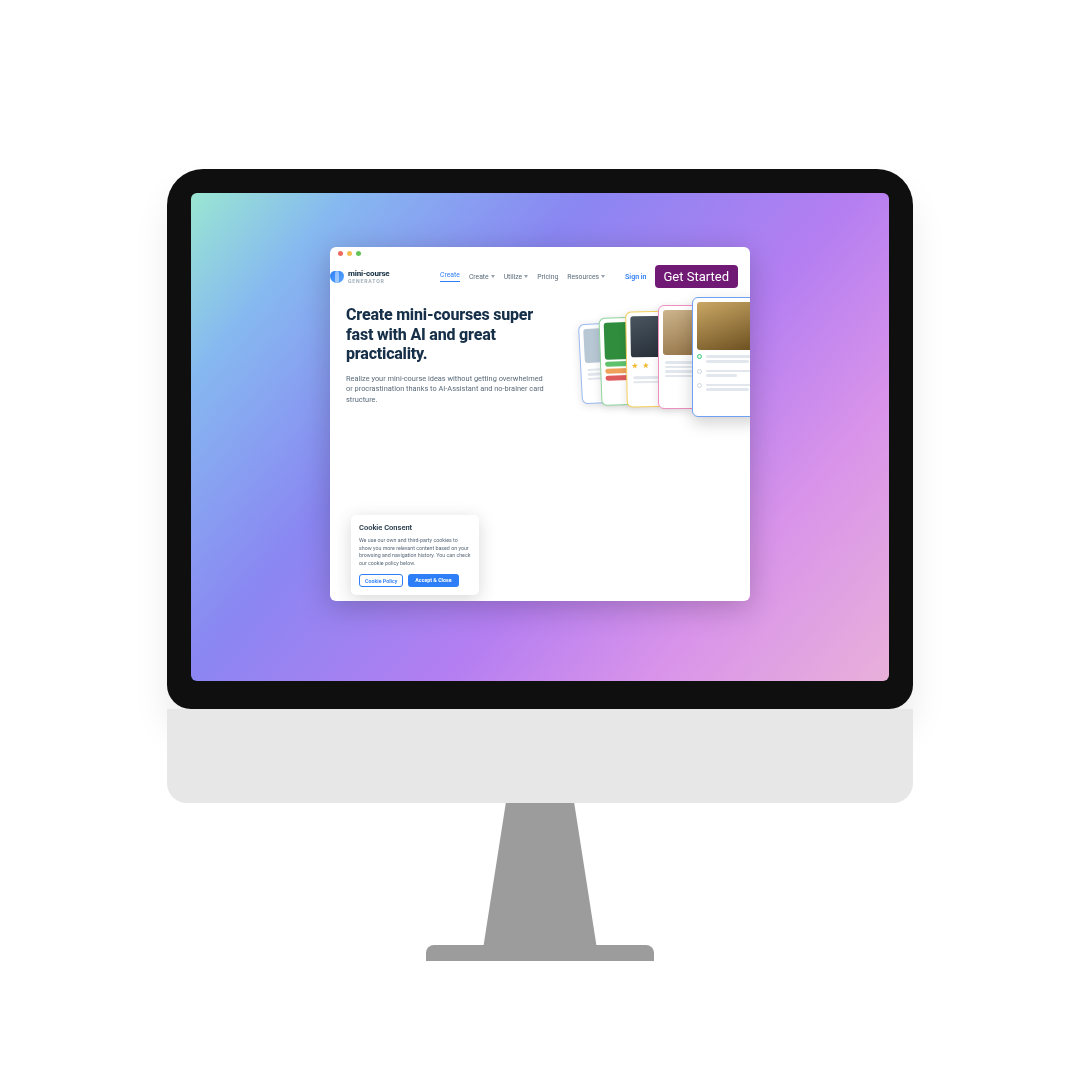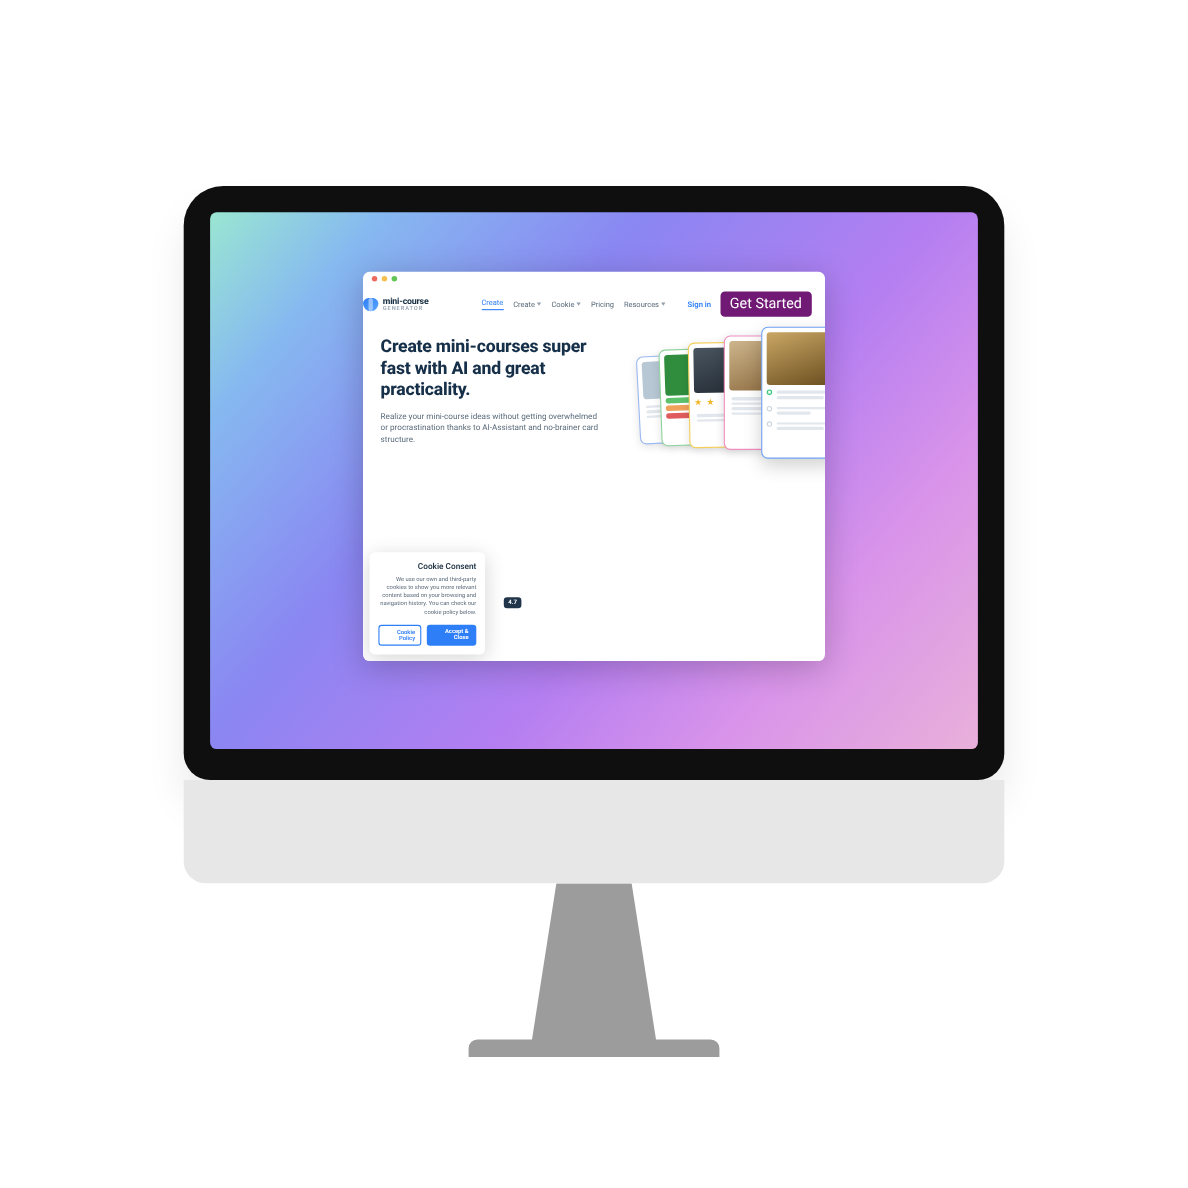--- a/index.html
+++ b/index.html
@@ -143,22 +143,22 @@
   .c4{left:80px; top:6px; width:62px; height:104px; border-color:#ef8fbf;}
   .c4 .thumb{background:linear-gradient(160deg,#cdb58c,#8d6b3f);}
   .c5{left:114px; top:-2px; width:70px; height:120px; border-color:#6ea1f2; box-shadow:0 6px 16px rgba(0,0,0,.18);}
   .c5 .thumb{height:44%;background:linear-gradient(160deg,#caa765,#6a4e1f);}
   .qrow{display:flex;align-items:flex-start;gap:4px;margin:3px 0;}
   .qdot{width:5px;height:5px;border:1.2px solid #cdd6df;border-radius:50%;margin-top:1px;flex:none;}
   .qdot.on{border-color:#34c77b;background:#34c77b22;}
   .qlines{flex:1;}
   
   .cookie {
-    position:absolute; left:6px; bottom:6px; width:105px; background:#fff;
-    border-radius:5px; box-shadow:0 4px 18px rgba(0,0,0,.16); padding:8px;text-align:right;
+    position:absolute; left:21px; bottom:6px; width:128px; background:#fff;
+    border-radius:5px; box-shadow:0 4px 18px rgba(0,0,0,.16); padding:8px;
   }
   .cookie-title{font-size:7.5px;font-weight:600;color:#25394a;}
   .cookie-body{font-size:5.3px;color:#596978;line-height:1.4;margin:5px 0 7px 0;}
   .cookie-actions{display:flex;gap:5px;}
   .btn-outline{border:1px solid #2d7ef7;color:#2d7ef7;font-size:5.3px;font-weight:600;padding:2.5px 5px;border-radius:3px;}
   .btn-primary{background:#2d7ef7;color:#fff;font-size:5.3px;font-weight:700;padding:2.5px 7px;border-radius:3px;}
   
   .rating-chip{
     position:absolute;left:128px;bottom:48px;background:#20344a;color:#fff;
     border-radius:3px;padding:2px 4px;font-size:5.5px;font-weight:700;
@@ -189,21 +189,21 @@
 
         <div class="nav">
           <a class="active">
               <span>Create</span>
             </a>
           <a>
               <span>Create</span>
               <span class="caret"></span>
             </a>
           <a>
-              <span>Cookie</span>
+              <span>Utilize</span>
               <span class="caret"></span>
             </a>
           <a>
               <span>Pricing</span>
             </a>
           <a>
               <span>Resources</span>
               <span class="caret"></span>
             </a>
         </div>

